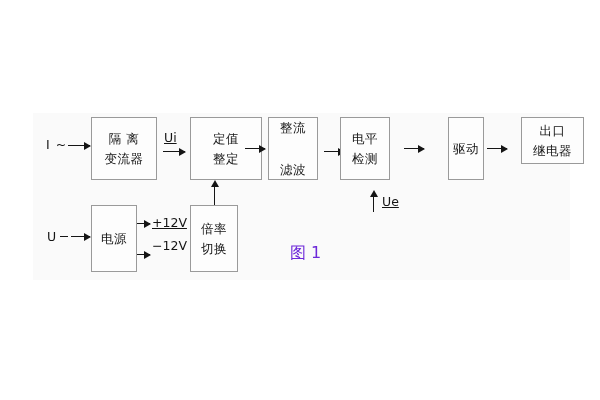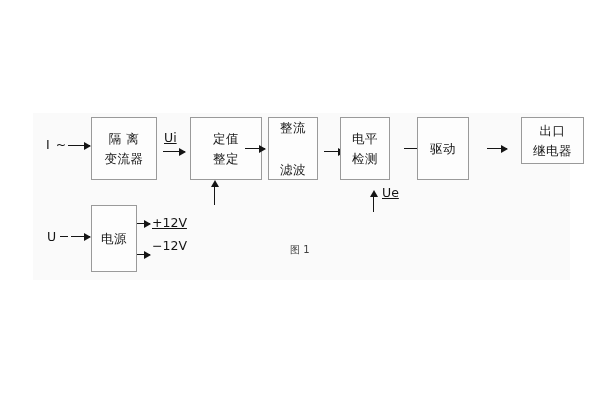--- a/index.html
+++ b/index.html
@@ -81,22 +81,22 @@
     border-left: 4px solid transparent;
     border-right: 4px solid transparent;
   }
   
   .seg {
     position: absolute;
     background: #151515;
   }
   .caption {
     position: absolute;
-    color: #404040;
-    font-size: 10px;
+    color: #6d28d9;
+    font-size: 16px;
     white-space: nowrap;
   }
   .tilde { letter-spacing: 1px; }
 </style>
 </head>
 <body>
 
 <div id="canvas">
 
   <div id="panel"></div>
@@ -127,21 +127,21 @@
   <div class="lbl" style="left:322px; top:132px;margin-left:37px;">Uo</div>
   <div class="harrow" style="left:324px; top:151px; width:20px;"></div>
 
   <div class="box" style="left:340px; top:117px; width:50px; height:63px;">
     <span class="ln">电平</span>
     <span class="ln">检测</span>
   </div>
 
   <div class="harrow" style="left:404px; top:148px; width:20px;"></div>
 
-  <div class="box single" style="left:417px; top:117px; width:52px; height:63px;">
+  <div class="box single" style="left:448px; top:117px; width:36px; height:63px;">
     <span class="ln">驱动</span>
   </div>
 
   <div class="harrow" style="left:487px; top:148px; width:20px;"></div>
 
   <div class="box" style="left:511px; top:117px; width:63px; height:47px;margin-left:10px;">
     <span class="ln">出口</span>
     <span class="ln">继电器</span>
   </div>
 
@@ -152,22 +152,26 @@
   <div class="box single" style="left:91px; top:205px; width:46px; height:67px;align-items:center;">
     <span class="ln">电源</span>
   </div>
 
   <div class="harrow" style="left:137px; top:223px; width:13px;"></div>
   <div class="lbl" style="left:152px; top:217px;text-decoration:underline;">+12V</div>
 
   <div class="harrow" style="left:137px; top:254px; width:13px;"></div>
   <div class="lbl" style="left:152px; top:240px;">−12V</div>
 
+  <div class="box" style="left:190px; top:205px; width:48px; height:67px;">
+    <span class="ln">倍率</span>
+    <span class="ln">切换</span>
+  </div>
 
   <div class="varrow" style="left:214px; top:186px; height:19px;"></div>
 
   <div class="caption" style="left:290px; top:243px;">图 1</div>
 
   <div class="varrow" style="left:373px; top:196px; height:16px;"></div>
-  <div class="lbl" style="left:382px; top:187px;text-decoration:underline;">Ue</div>
+  <div class="lbl" style="left:382px; top:196px;text-decoration:underline;">Ue</div>
 
 
 </div>
 
 </body></html>

